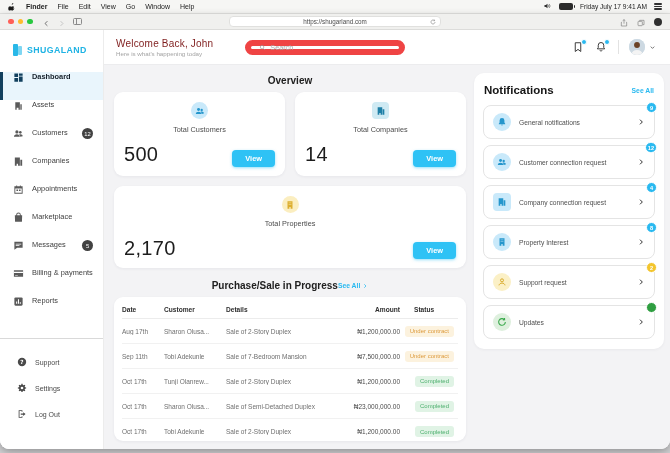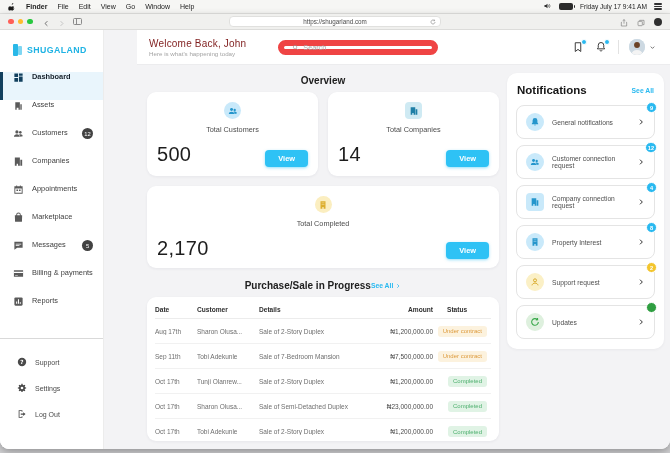--- a/index.html
+++ b/index.html
@@ -34,21 +34,21 @@
   .pane-icon:after { content:""; position:absolute; left:2.2px; top:0; bottom:0; width:1px; background:#8b8b8b; }
   .urlbar { position:absolute; left:50%; transform:translateX(-50%); width:212px; height:11px; background:#fff;
     border:1px solid #e0e0de; border-radius:4px; display:flex; align-items:center; justify-content:center; font-size:6.3px; color:#4a4a4a; }
   .urlbar .reload { position:absolute; right:4px; color:#7c7c7c; display:flex; }
   .urlbar .reload svg { width:6px; height:6px; }
   .browser-right { margin-left:auto; display:flex; align-items:center; gap:9px; color:#7e7e7e; }
   .browser-right svg { width:8px; height:8px; }
   .profile-dot { width:8px; height:8px; border-radius:50%; background:#2f2f2f; }
 
   
-  .app { flex:1; display:flex; overflow:hidden; background:#f3f3f5;gap:33px; }
+  .app { flex:1; display:flex; overflow:hidden; background:#f3f3f5; }
 
   
   .sidebar { width:104px; background:#fff; border-right:1px solid #ececec; display:flex; flex-direction:column; padding-top:14px; flex:0 0 auto; }
   .logo { display:flex; align-items:center; gap:5px; padding:0 0 0 13px; margin-bottom:16px; }
   .logo-mark { width:9px; height:12px; position:relative; }
   .logo-mark i { position:absolute; left:0; top:0; width:5px; height:12px; background:#29b8e8; border-radius:1px; display:block; }
   .logo-mark em { position:absolute; left:4.5px; top:1.5px; width:4px; height:9px; background:#7fd6f2; border-radius:1px; display:block; }
   .logo-text { font-size:8.8px; font-weight:bold; color:#1fb3e4; letter-spacing:.4px; }
   .nav { display:flex; flex-direction:column; }
   .nav-item { position:relative; display:flex; gap:8px; height:28px; padding-left:13px; cursor:pointer; color:#4f4f4f; }
@@ -416,21 +416,21 @@
               </div>
             </div>
             <div class="card stat-card wide" style="margin-bottom:10px;">
               <div class="stat-top">
                 <span class="stat-ic yellow">
                     <svg viewBox="0 0 24 24" fill="currentColor">
                       <path d="M6 21V3h12v18h-4.5v-4h-3v4z"></path>
                       <path fill="#fbeec0" d="M9 6h2v2H9zm4 0h2v2h-2zM9 10h2v2H9zm4 0h2v2h-2z"></path>
                     </svg>
                   </span>
-                <span class="stat-label">Total Completed</span>
+                <span class="stat-label">Total Properties</span>
               </div>
               <div class="stat-value">2,170</div>
               <button class="view-btn">View</button>
             </div>
             <div class="sec-head">
               <span class="sec-title">Purchase/Sale in Progress</span>
               <span class="seeall">
                 <span>See All</span>
                 <svg viewBox="0 0 24 24" fill="none" stroke="currentColor" stroke-width="3">
                     <path d="m9 5 7 7-7 7"></path>

